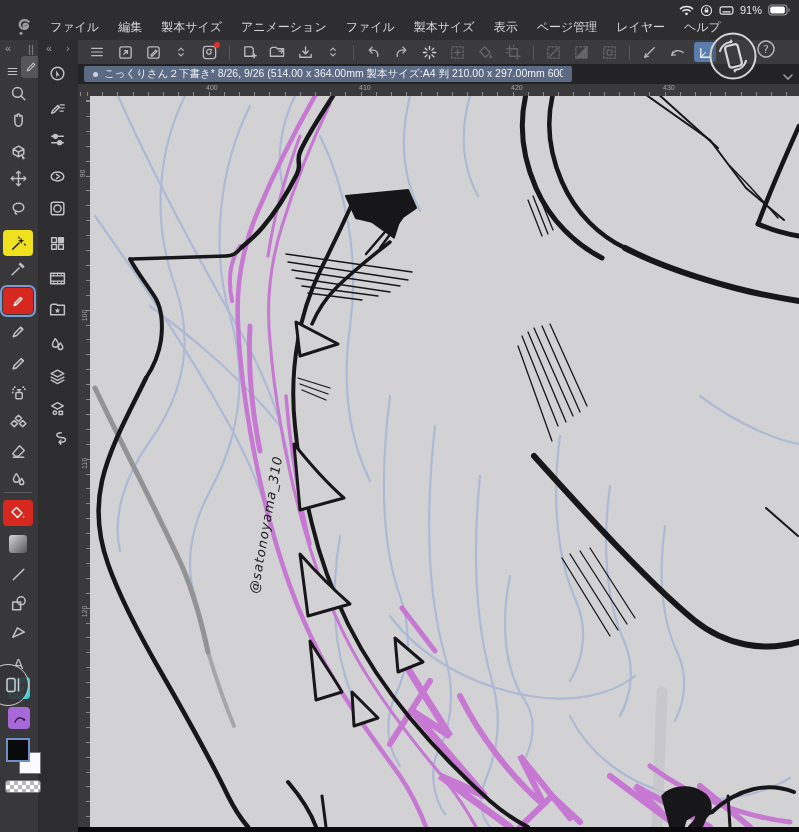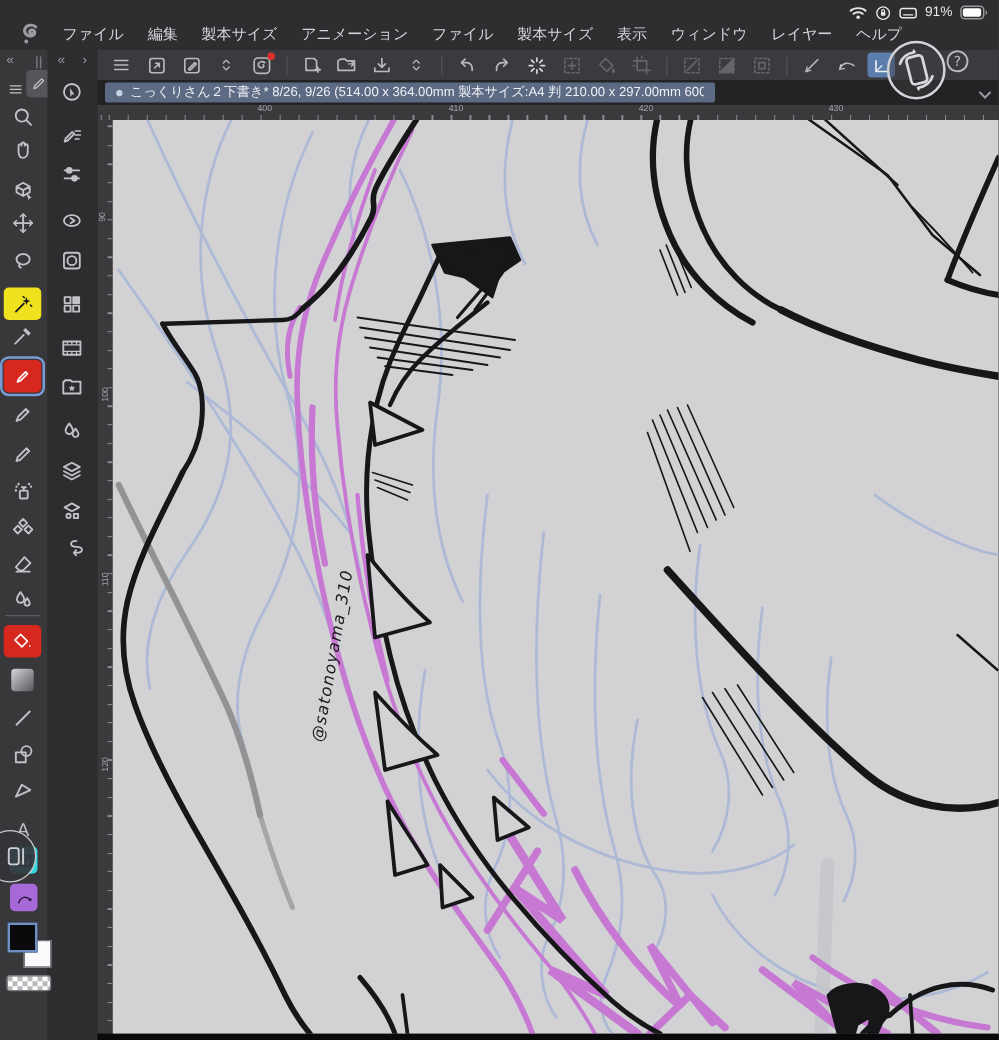--- a/index.html
+++ b/index.html
@@ -113,21 +113,21 @@
         <path d="M16 5c-3-2.5-8-2-9.5 1.5C5 10 8 13.5 12 13c3-.4 4-3 2.5-4.6-1.3-1.4-3.8-.9-4 .9-.1 1.3 1.2 2 2.3 1.6" stroke="#9c9ca2" stroke-width="2.6" fill="none" stroke-linecap="round"></path>
         <circle cx="7.6" cy="17.8" r="1.7" fill="#9c9ca2"></circle>
       </svg>
       <span class="menu-item">ファイル</span>
       <span class="menu-item">編集</span>
       <span class="menu-item">製本サイズ</span>
       <span class="menu-item">アニメーション</span>
       <span class="menu-item">ファイル</span>
       <span class="menu-item">製本サイズ</span>
       <span class="menu-item">表示</span>
-      <span class="menu-item">ウィンドウ</span>
+      <span class="menu-item">ページ管理</span>
       <span class="menu-item">レイヤー</span>
       <span class="menu-item">ヘルプ</span>
     </div>
   </header>
 
   <div class="toolbar">
     <div class="tbtn">
       <svg width="16" height="16" viewBox="0 0 18 18">
           <path d="M3 5h12M3 9h12M3 13h12"></path>
         </svg>

